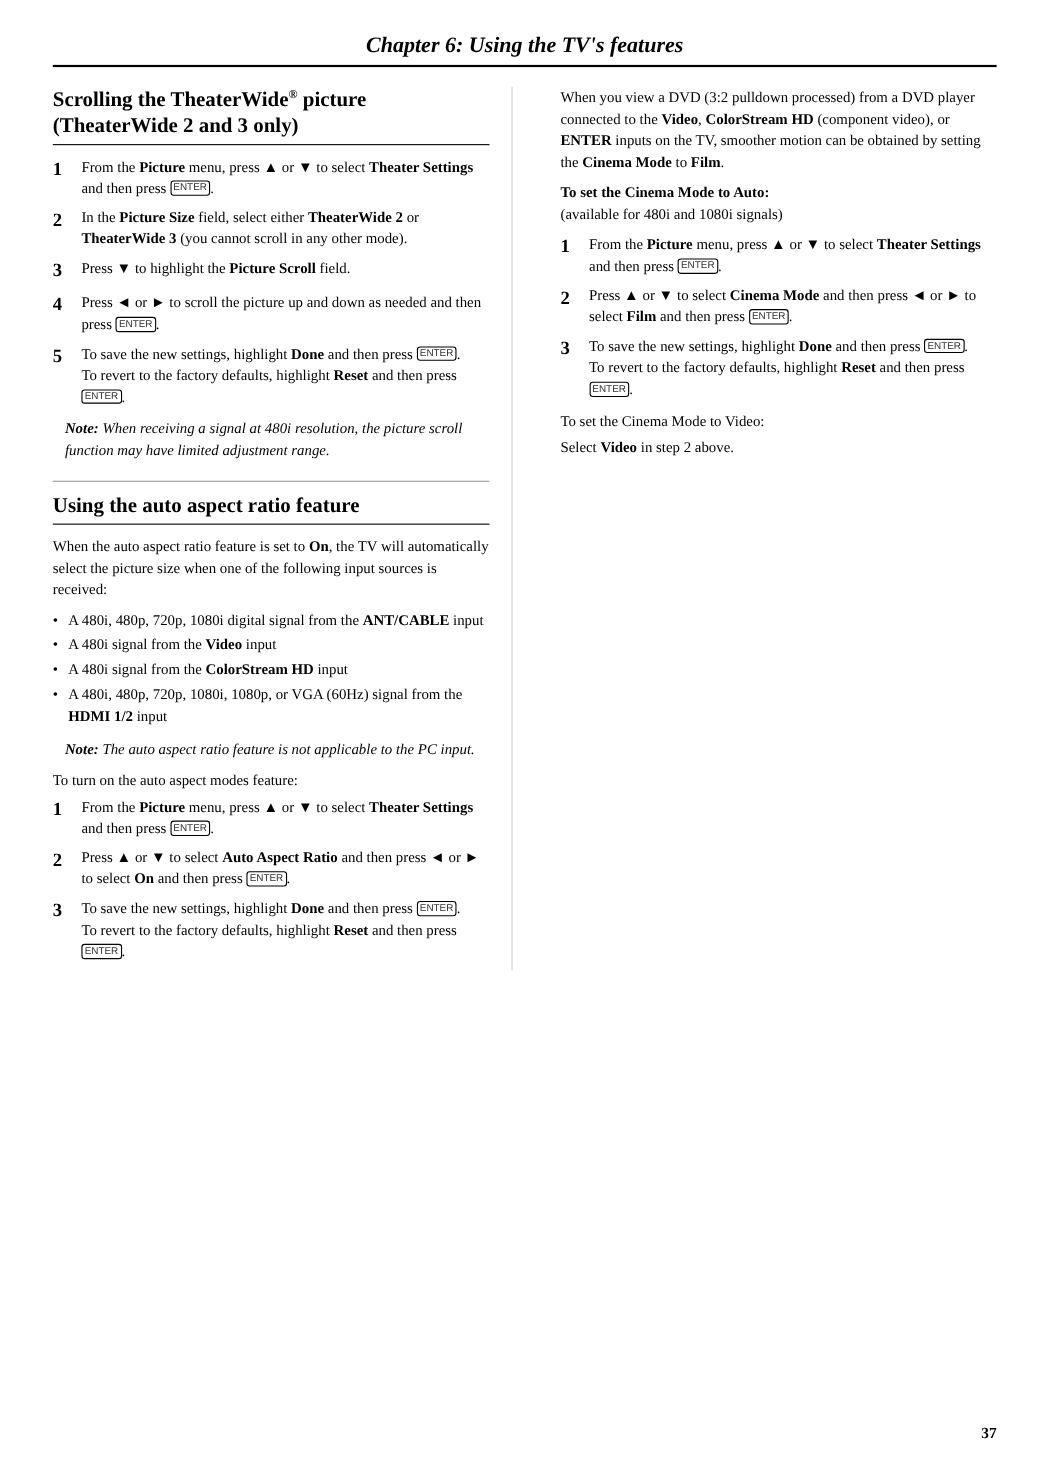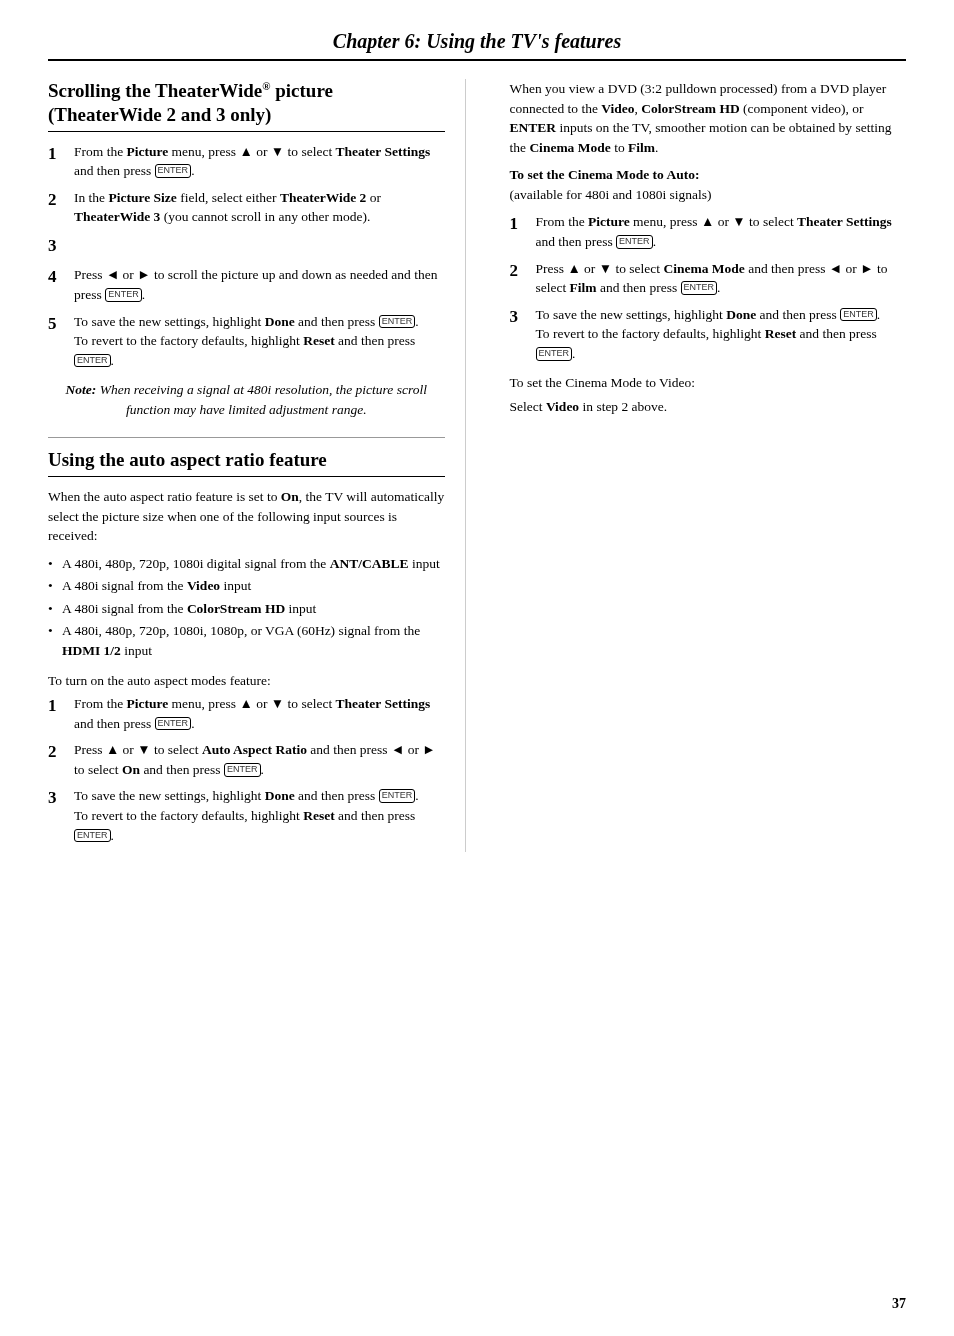--- a/index.html
+++ b/index.html
@@ -92,23 +92,22 @@
       margin-bottom: 3px;
       line-height: 1.45;
     }
     ul li::before {
       content: '•';
       position: absolute;
       left: 0;
     }
     .note {
       font-style: italic;
-      margin: 10px 0;
-      line-height: 1.45;
-      text-align: center;
+      margin: 10px 11px;
+      line-height: 1.45;
     }
     .note b {
       font-style: italic;
     }
     .subsection-label {
       font-weight: normal;
       margin: 10px 0 4px 0;
     }
     .enter-icon {
       display: inline-block;
@@ -157,20 +156,23 @@
           </span>
         </li>
         <li>
           <span class="step-num">2</span>
           <span class="step-content">
             In the <b>Picture Size</b> field, select either <b>TheaterWide 2</b> or <b>TheaterWide 3</b> (you cannot scroll in any other mode).
           </span>
         </li>
         <li>
           <span class="step-num">3</span>
+          <span class="step-content">
+            Press ▼ to highlight the <b>Picture Scroll</b> field.
+          </span>
         </li>
         <li>
           <span class="step-num">4</span>
           <span class="step-content">
             Press ◄ or ► to scroll the picture up and down as needed and then press <span class="enter-icon">ENTER</span>.
           </span>
         </li>
         <li>
           <span class="step-num">5</span>
           <span class="step-content">
@@ -194,20 +196,23 @@
         When the auto aspect ratio feature is set to <b>On</b>, the TV will automatically select the picture size when one of the following input sources is received:
       </p>
 
       <ul>
         <li>A 480i, 480p, 720p, 1080i digital signal from the <b>ANT/CABLE</b> input</li>
         <li>A 480i signal from the <b>Video</b> input</li>
         <li>A 480i signal from the <b>ColorStream HD</b> input</li>
         <li>A 480i, 480p, 720p, 1080i, 1080p, or VGA (60Hz) signal from the <b>HDMI 1/2</b> input</li>
       </ul>
 
+      <p class="note">
+        <b>Note:</b> <i>The auto aspect ratio feature is not applicable to the PC input.</i>
+      </p>
 
       <p class="subsection-label">
         To turn on the auto aspect modes feature:
       </p>
 
       <ol>
         <li>
           <span class="step-num">1</span>
           <span class="step-content">
             From the <b>Picture</b> menu, press ▲ or ▼ to select <b>Theater Settings</b> and then press <span class="enter-icon">ENTER</span>.

